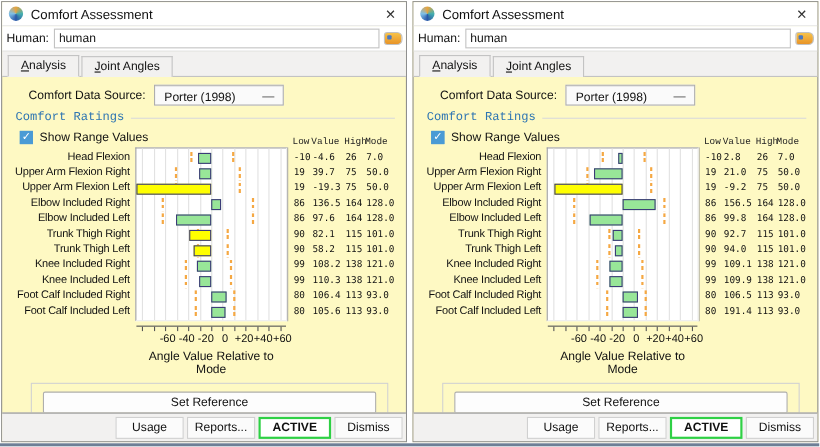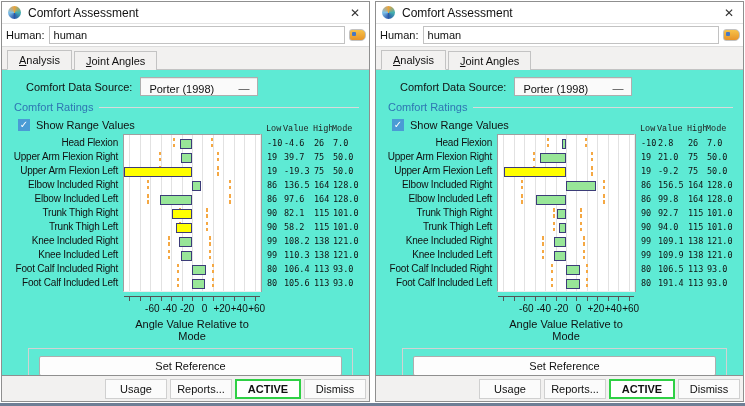--- a/index.html
+++ b/index.html
@@ -1,17 +1,17 @@
 <!DOCTYPE html>
 <html><head>
 <meta charset="utf-8">
 <style>
   html,body { margin:0; padding:0; background:#ffffff; font-family:"Liberation Sans", sans-serif; }
   #dialogs { display:flex; gap:5px; padding:1px; align-items:flex-start; }
-  .dialog { width:384px; height:401px; background:#5eead4; border:1px solid #8f8f8f;
+  .dialog { width:384px; height:401px; background:#fef9c3; border:1px solid #8f8f8f;
             display:flex; flex-direction:column; box-sizing:border-box; position:relative; }
   .bottom-strip { height:3px; background:#6e7f96; width:100%; }
 
   
   .title-bar { height:21px; background:#ffffff; display:flex; align-items:center;
                padding:0 6px; border-bottom:1px solid #e3e3e3; flex:0 0 auto; }
   .app-icon { width:13px; height:13px; border-radius:50%;
               background:conic-gradient(#e8a33d,#45b0b0,#2a57a8,#7ec0e8,#e8a33d); margin-right:7px; }
   .window-title { font-size:12px; color:#111; flex:1; }
   .close-icon { font-size:12px; color:#333; padding:0 3px; cursor:default; }
@@ -37,21 +37,21 @@
   .tab-label::first-letter { text-decoration:underline; }
 
   
   .content { flex:1; display:flex; flex-direction:column; overflow:hidden; }
   .ds-row { margin:7px 0 2px 24px; display:flex; align-items:center; gap:8px; }
   .ds-label { font-size:11px; color:#111; }
   .dropdown { width:118px; height:19px; border:1px solid #aeaeae; background:#fafafa;
               display:flex; align-items:flex-end; font-size:11px; padding:0 8px; box-sizing:border-box;
               box-shadow:0 1px 0 #e8e8e8 inset; color:#111; }
   .dropdown-dash { margin-left:auto; font-size:11px; color:#444; transform:translateY(-1px); }
-  .ratings-row { margin:3px 10px 1px 12px; display:flex; align-items:center; gap:6px; }
+  .ratings-row { margin:3px 10px 1px 12px; display:flex; align-items:center; gap:6px;font-family:Liberation Mono, monospace; }
   .ratings-label { font-size:11px; color:#2e75b2; white-space:nowrap; }
   .ratings-line { flex:1; border-top:1px solid #dadada; height:0; }
 
   
   .chart-wrap { display:grid; grid-template-columns:114px 138px 100px; margin-left:7px; flex:0 0 auto; }
   .range-cell { grid-column:1 / 3; display:flex; align-items:center; gap:6px; padding:3px 0 2px 9px; height:15px; }
   .checkbox { width:12px; height:12px; box-sizing:border-box; border:1px solid #7a7a7a; background:#fff;
               font-size:10px; line-height:10px; text-align:center; color:#fff; flex:0 0 auto; }
   .checkbox.checked { background:#4a9bd5; border-color:#4a9bd5; }
   .range-label { font-size:11px; color:#111; }

